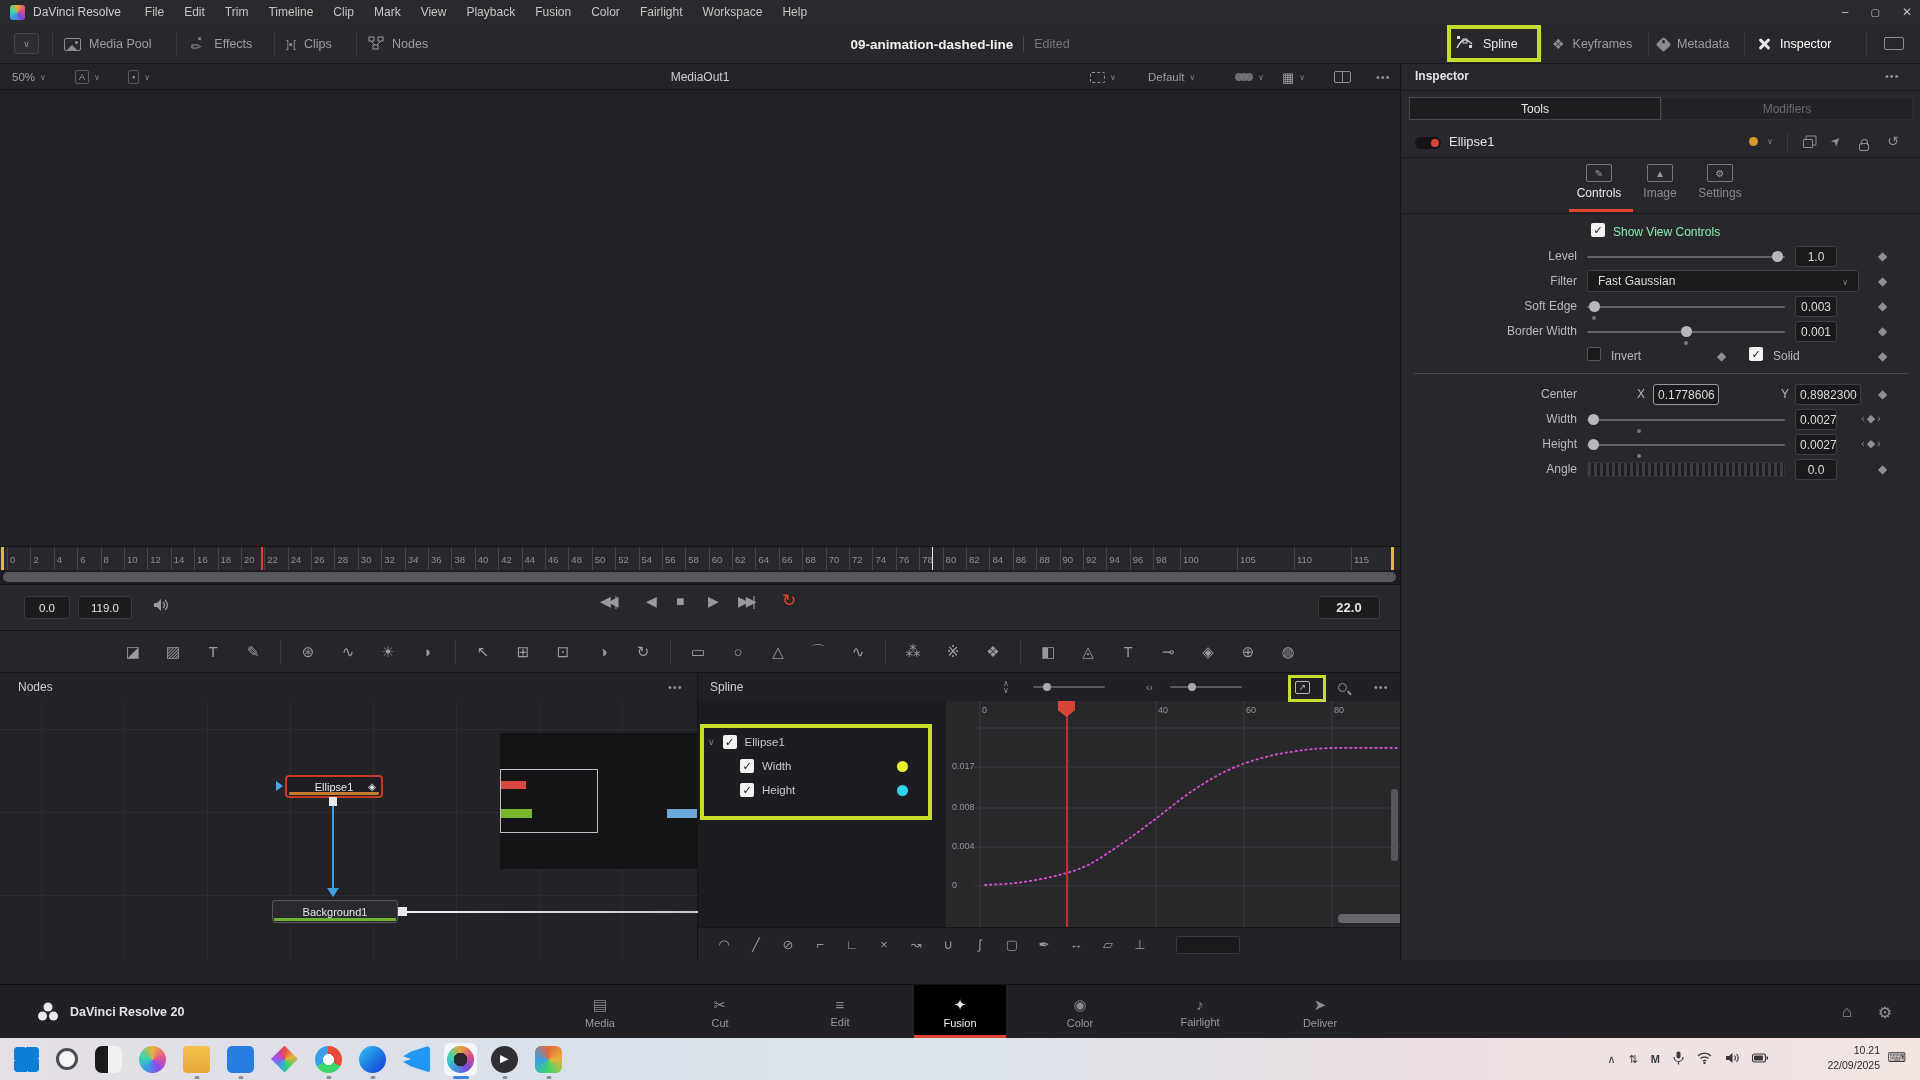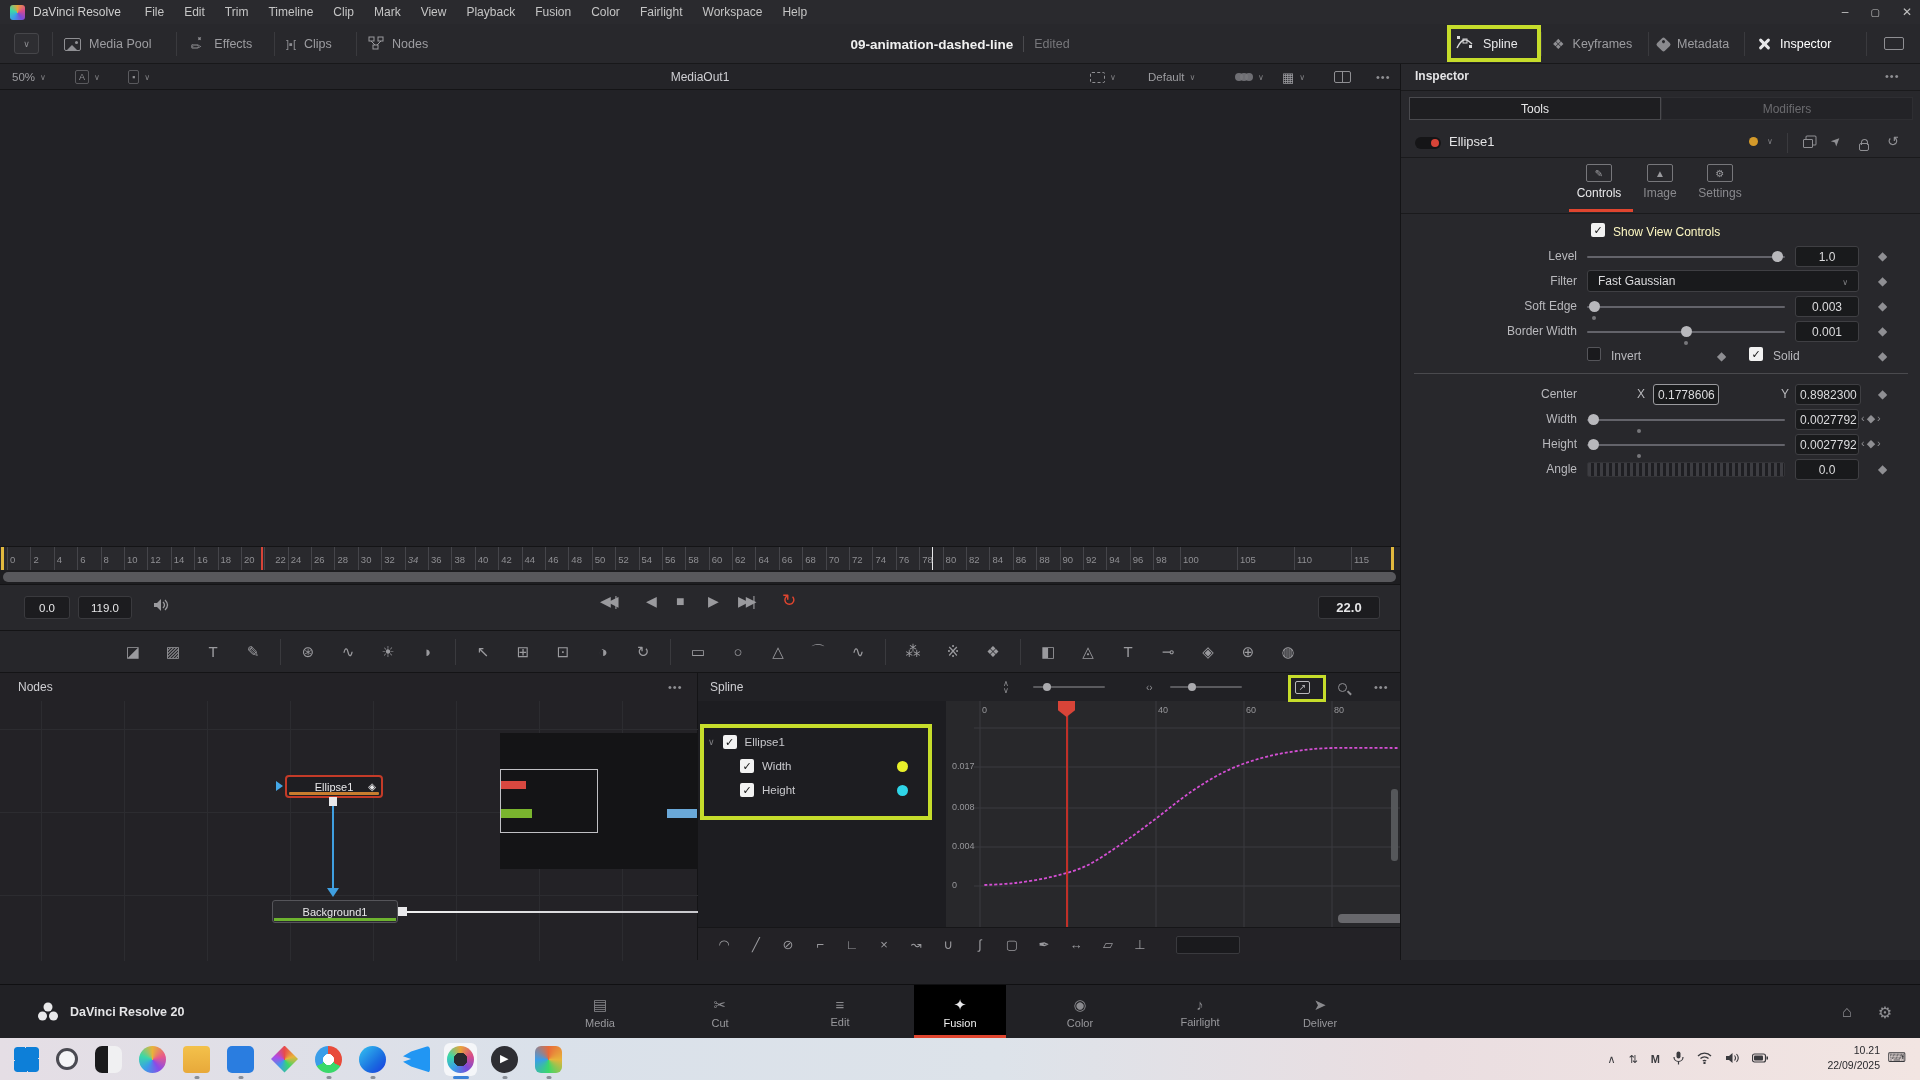--- a/index.html
+++ b/index.html
@@ -111,21 +111,21 @@
   #toggle-pill::after { content:""; position:absolute; right:2px; top:2px; width:8px; height:8px; border-radius:50%; background:#d84438; }
   #subtabs { position:absolute; left:0; top:96px; width:520px; height:54px; border-bottom:1px solid #1a1a1c; }
   .subtab { position:absolute; top:4px; width:70px; text-align:center; font-size:12px; color:#8a8a8e; }
   .subtab .sic { display:block; margin:0 auto 4px auto; width:26px; height:18px; border:1px solid #77777b; border-radius:2px; font-size:10px; line-height:17px; color:#9a9a9e; }
   .subtab.on { color:#e8e8ea; }
   #ctl-underline { position:absolute; left:168px; top:145px; width:64px; height:3px; background:#e0452f; }
   .irow { position:absolute; left:0; width:520px; height:24px; }
   .ilabel { position:absolute; right:344px; top:4px; color:#b9b9bd; white-space:nowrap; }
   .itrack { position:absolute; left:186px; top:11px; width:198px; height:2px; background:#63636a; border-radius:1px; }
   .ithumb { position:absolute; top:6px; width:11px; height:11px; border-radius:50%; background:#b8b8bc; }
-  .ivalue { position:absolute; left:394px; top:1px; width:64px; height:21px; background:#191a1c; border:1px solid #3f3f43; border-radius:3px; color:#dcdcde; display:flex; align-items:center; justify-content:center; overflow:hidden; white-space:nowrap; }
+  .ivalue { position:absolute; left:394px; top:1px; width:42px; height:21px; background:#191a1c; border:1px solid #3f3f43; border-radius:3px; color:#dcdcde; display:flex; align-items:center; justify-content:center; overflow:hidden; white-space:nowrap; }
   .idiamond { position:absolute; left:477px; top:4px; color:#8f8f93; font-size:12px; }
   .defdot { position:absolute; width:4px; height:4px; border-radius:50%; background:#77777b; }
   .inav { position:absolute; left:460px; top:4px; color:#8f8f93; font-size:11px; letter-spacing:2px; white-space:nowrap; }
   .ckempty { width:14px; height:14px; background:#1a1a1d; border:1px solid #55555a; border-radius:2px; }
 
   
   #statusbar { left:0; top:960px; width:1920px; height:24px; background:#28282c; border-top:1px solid #141416; font-size:11px; color:#a8a8ac; }
 
   
   #appbar { left:0; top:984px; width:1920px; height:54px; background:#212125; border-top:1px solid #101012; }
@@ -330,21 +330,21 @@
       <span class="rlabel" style="left: 150.34px;">12</span>
       <div class="rtick" style="left: 170.73px;"></div>
       <span class="rlabel" style="left: 173.73px;">14</span>
       <div class="rtick" style="left: 194.12px;"></div>
       <span class="rlabel" style="left: 197.12px;">16</span>
       <div class="rtick" style="left: 217.51px;"></div>
       <span class="rlabel" style="left: 220.51px;">18</span>
       <div class="rtick" style="left: 240.9px;"></div>
       <span class="rlabel" style="left: 243.9px;">20</span>
       <div class="rtick" style="left: 264.29px;"></div>
-      <span class="rlabel" style="left: 267.29px; margin-left: 8px;">22</span>
+      <span class="rlabel" style="left: 267.29px;">22</span>
       <div class="rtick" style="left: 287.68px;"></div>
       <span class="rlabel" style="left: 290.68px;">24</span>
       <div class="rtick" style="left: 311.07px;"></div>
       <span class="rlabel" style="left: 314.07px;">26</span>
       <div class="rtick" style="left: 334.46px;"></div>
       <span class="rlabel" style="left: 337.46px;">28</span>
       <div class="rtick" style="left: 357.85px;"></div>
       <span class="rlabel" style="left: 360.85px;">30</span>
       <div class="rtick" style="left: 381.24px;"></div>
       <span class="rlabel" style="left: 384.24px;">32</span>
@@ -645,21 +645,21 @@
       </div>
       <div class="subtab" style="left:284px;">
         <span class="sic">⚙</span>
         <span>Settings</span>
       </div>
     </div>
     <div id="ctl-underline"></div>
 
     <div class="irow" style="top:157px;">
       <span class="abs cbx" style="left:190px; top:2px;">✓</span>
-      <span class="abs" style="left:212px; top:4px; color:#fef9c3;">Show View Controls</span>
+      <span class="abs" style="left:212px; top:4px; color:#86efac;">Show View Controls</span>
     </div>
 
     <div class="irow" style="top:181px;">
       <span class="ilabel">Level</span>
       <span class="itrack"></span>
       <span class="ithumb" style="left:1771px; left:371px;"></span>
       <span class="ivalue">1.0</span>
       <span class="idiamond">◆</span>
     </div>
 

